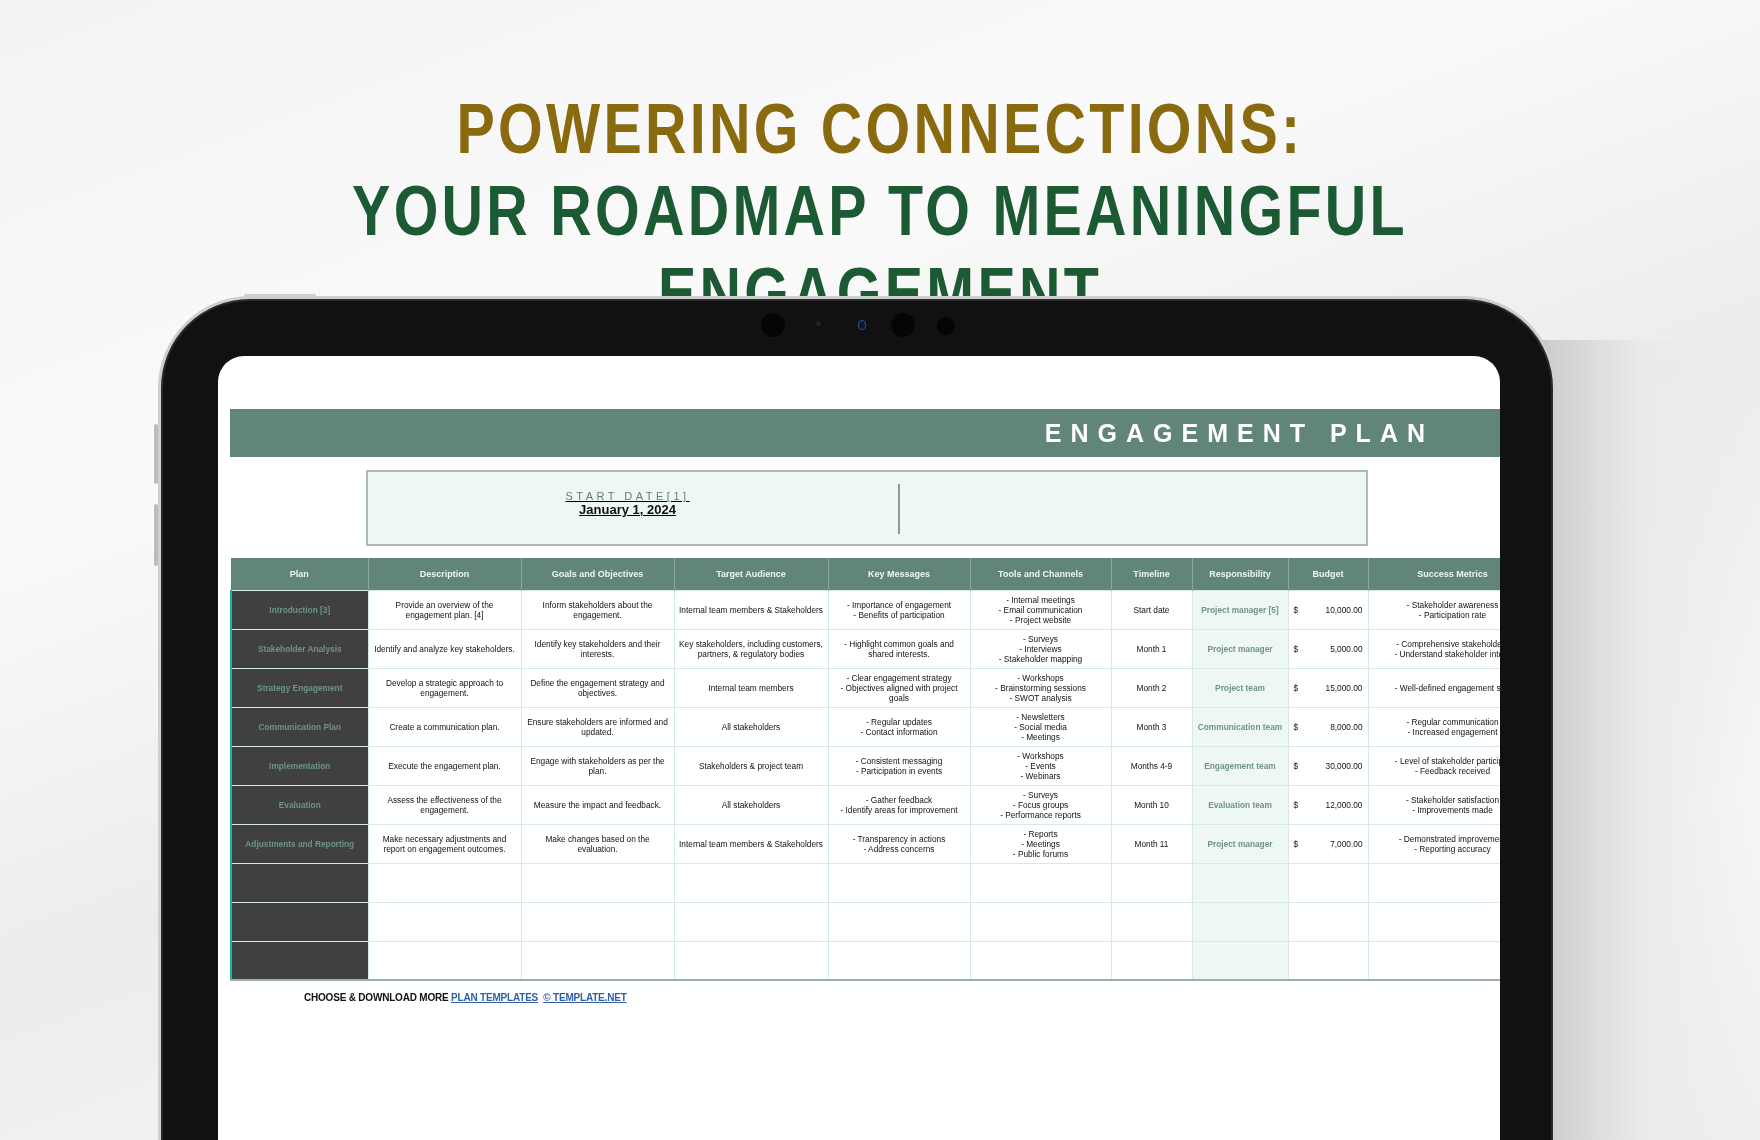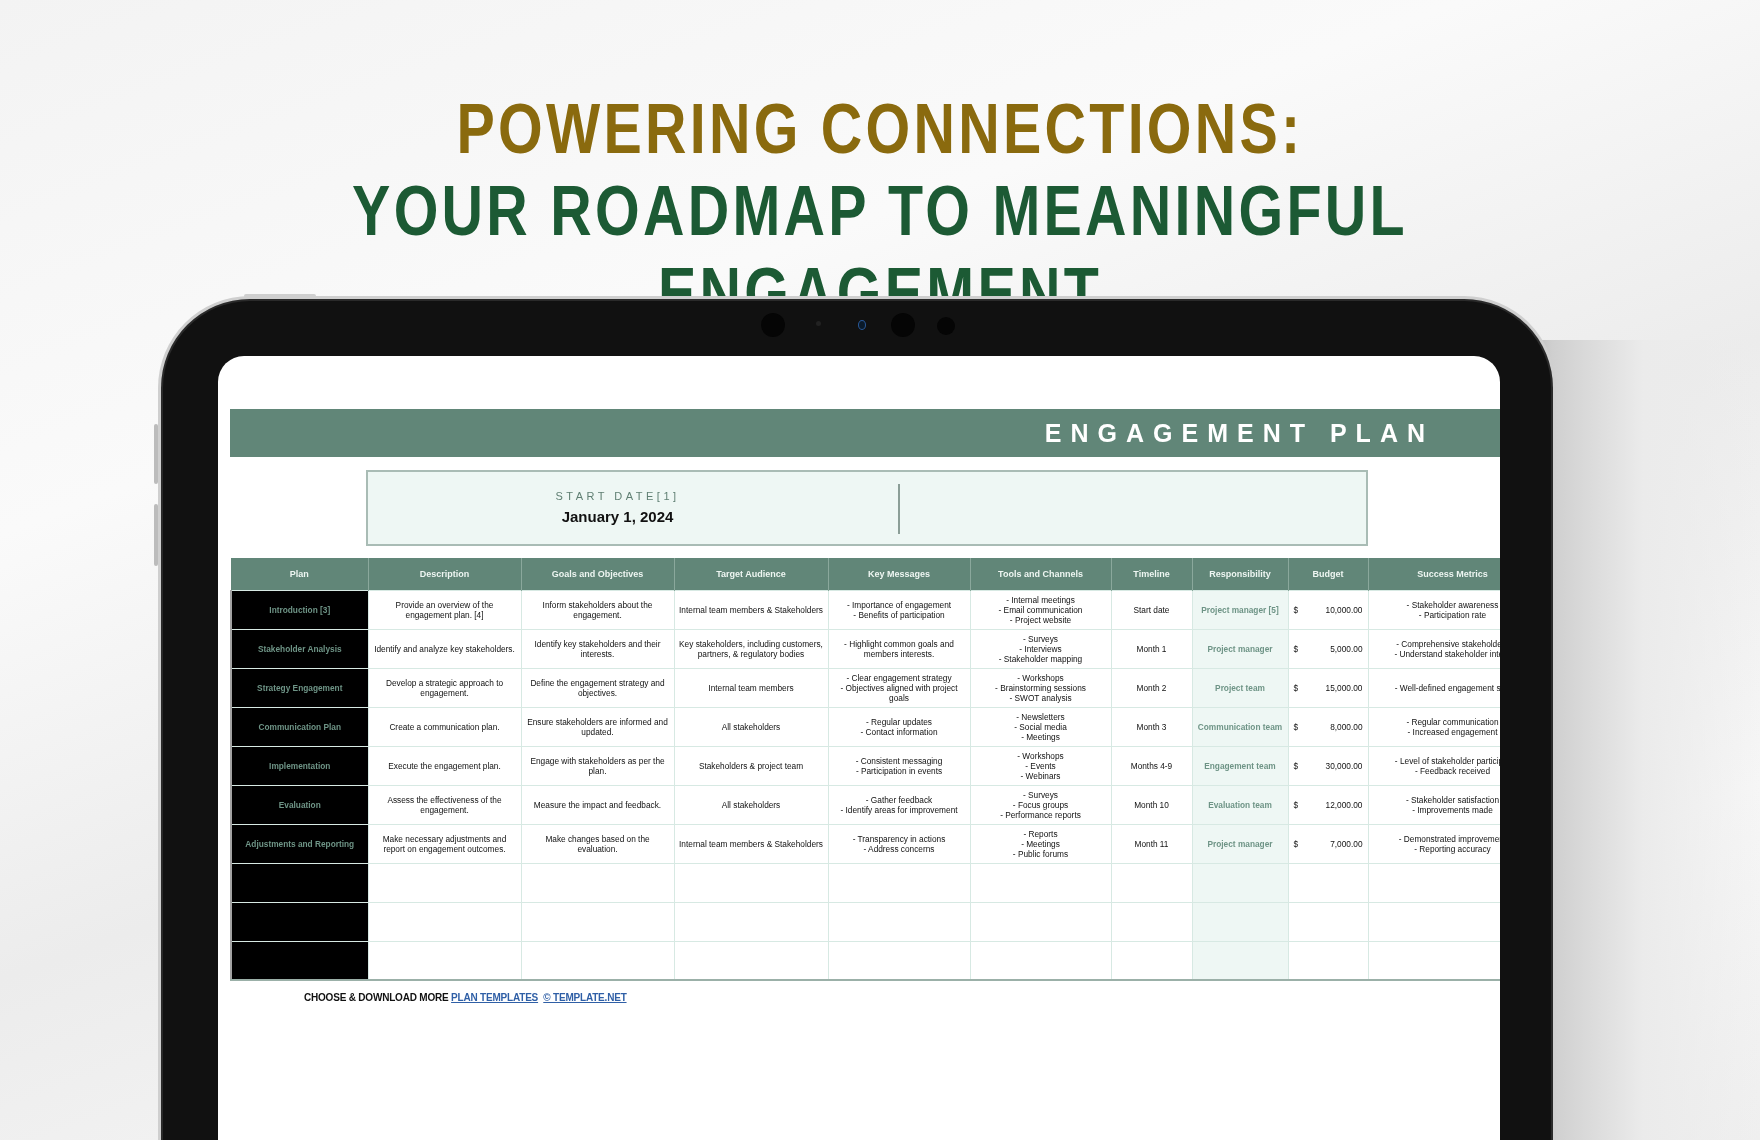--- a/index.html
+++ b/index.html
@@ -41,39 +41,39 @@
     position: absolute; left: 12px; top: 53px; width: 1290px; height: 48px;
     background: #618678; color: #fff; font-weight: bold; font-size: 25px;
     letter-spacing: 9px; text-align: right; line-height: 48px;
   }
   .banner span { position: relative; left: -86px; }
   .summary {
     position: absolute; left: 148px; top: 114px; width: 1002px; height: 76px;
     background: #eef7f4; border: 2px solid #a9bcb5;
   }
   .summary .cell { position: absolute; top: 0; width: 50%; height: 100%; text-align: center; }
-  .summary .cell.left { left: 0; }
+  .summary .cell.left { left: 10px; text-decoration: underline; }
   .summary .cell.right { right: 0; }
   .summary .divider { position: absolute; left: 530px; top: 12px; width: 2px; height: 50px; background: #8b9e97; }
   .summary .lbl { margin-top: 18px; font-size: 11px; letter-spacing: 3.5px; color: #5f7f72; }
-  .summary .val { margin-top: 6px; font-size: 15px; font-weight: bold; color: #111; }
+  .summary .val { font-size: 13px; font-weight: bold; color: #111; }
 
   table.plan {
     position: absolute; left: 12px; top: 202px; border-collapse: collapse; table-layout: fixed;
     width: 1306px;
   }
   table.plan th {
     background: #618678; color: #eef6f2; font-size: 9px; font-weight: bold; height: 32px;
     border-right: 1px solid #8aa89c; text-align: center;
   }
   table.plan td {
     height: 39px; font-size: 8.3px; color: #111; text-align: center; vertical-align: middle;
     border: 1px solid #d7e9e3; line-height: 10px; padding: 0 3px; white-space: pre-line; overflow: hidden;
   }
-  table.plan td.plan-col { background: #000000; color: #6e9486; font-weight: bold; border-left: 2px solid #a3a3a3; }
+  table.plan td.plan-col { background: #404040; color: #6e9486; font-weight: bold; border-left: 2px solid #14b8a6; }
   table.plan td.resp-col { background: #eef7f4; color: #6e9486; font-weight: bold; }
   table.plan td.budget-col { text-align: right; padding-right: 5px; position: relative; }
   table.plan td.budget-col .cur { position: absolute; left: 5px; top: 50%; transform: translateY(-50%); }
   table.plan tr.last td { border-bottom: 2px solid #9bb0a8; }
   table.plan td.metrics-col { white-space: pre; }
 
   .footer-line {
     position: absolute; left: 86px; top: 636px; font-size: 10px; font-weight: bold; color: #111; letter-spacing: -0.2px;
   }
   .footer-line a { color: #2f5fa6; text-decoration: underline; }
@@ -159,21 +159,21 @@
 - Participation rate</td>
         </tr>
         <tr>
           <td class="plan-col">Stakeholder Analysis</td>
           <td>Identify and analyze key stakeholders.</td>
           <td>Identify key stakeholders and their
 interests.</td>
           <td>Key stakeholders, including customers,
 partners, &amp; regulatory bodies</td>
           <td>- Highlight common goals and
-members interests.</td>
+shared interests.</td>
           <td>- Surveys
 - Interviews
 - Stakeholder mapping</td>
           <td>Month 1</td>
           <td class="resp-col">Project manager</td>
           <td class="budget-col"><span class="cur">$</span><span>5,000.00</span></td>
           <td class="metrics-col">- Comprehensive stakeholder l
 - Understand stakeholder intere</td>
         </tr>
         <tr>

